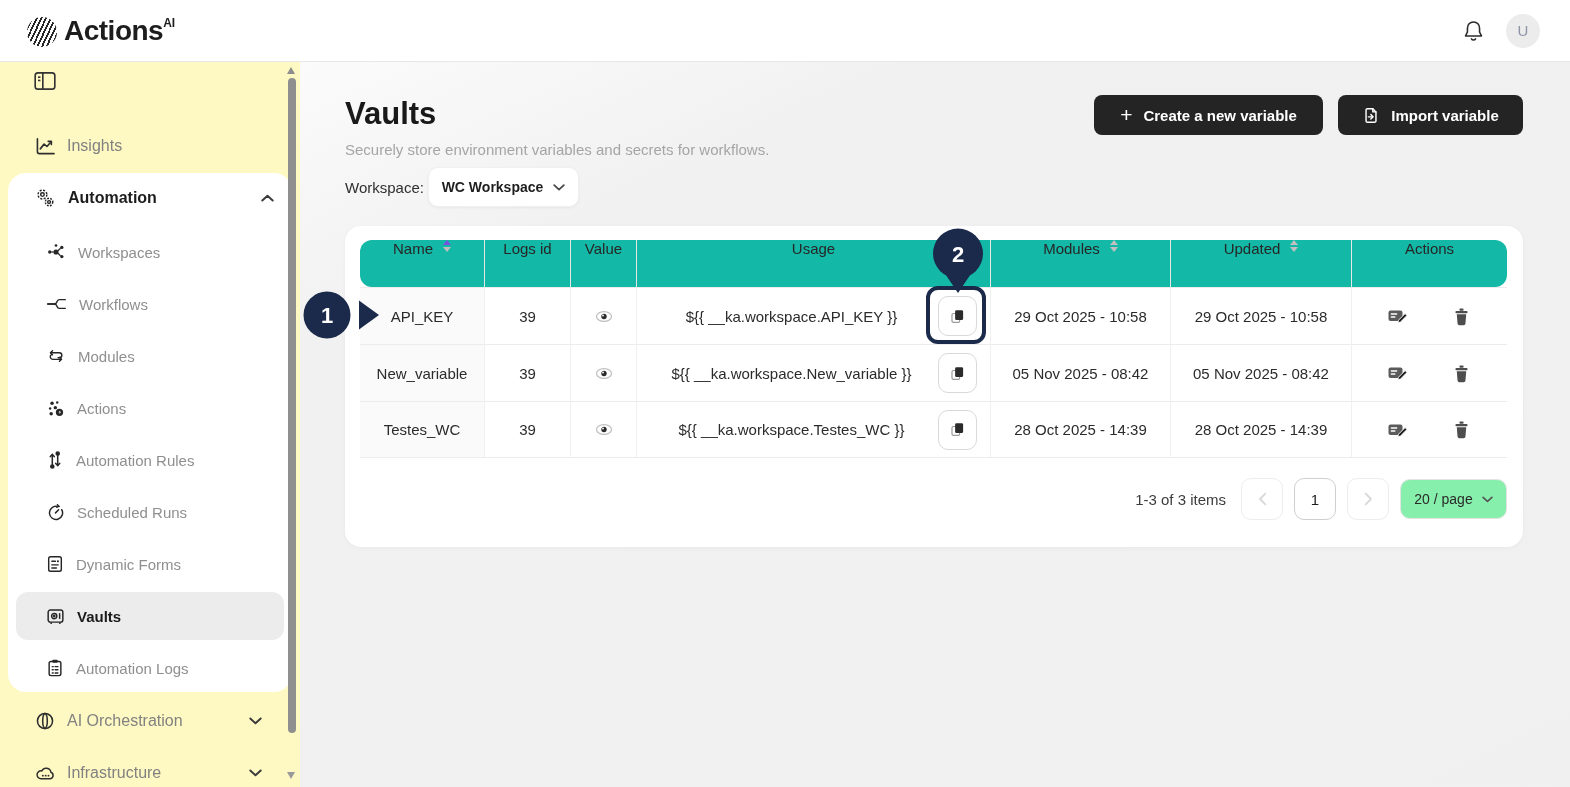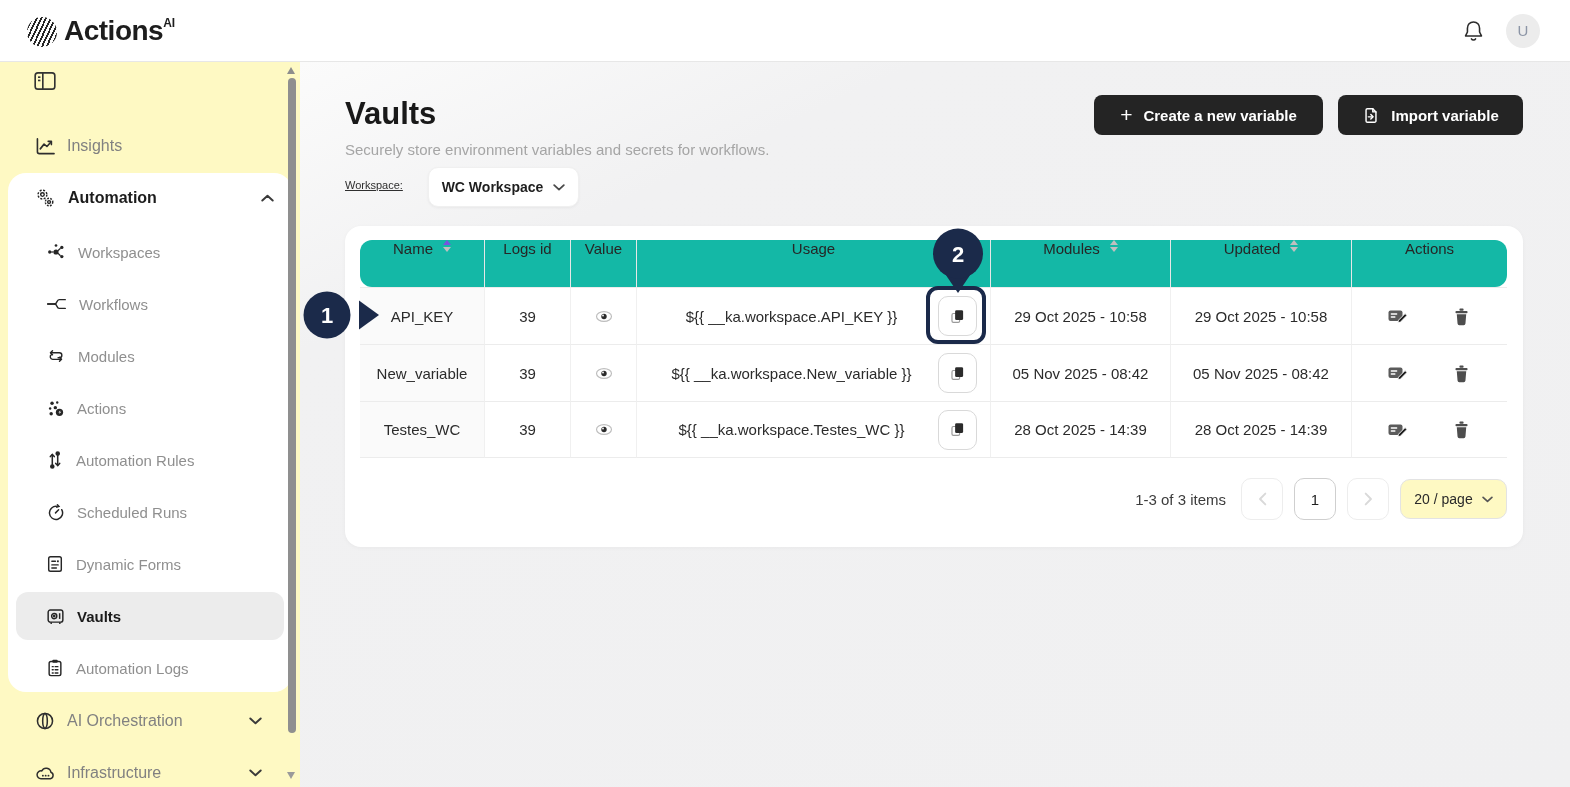--- a/index.html
+++ b/index.html
@@ -43,21 +43,21 @@
   .sb-arrow { position:absolute; left:0; width:0; height:0; border-left:4.5px solid transparent; border-right:4.5px solid transparent; }
   .sb-arrow.up { top:5px; border-bottom:7px solid #8d8d8d; }
   .sb-arrow.down { top:710px; border-top:7px solid #9a9a9a; }
   .sb-thumb { position:absolute; left:0.5px; top:16px; width:8px; height:655px; background:#8f8f8f; border-radius:4px; }
 
   
   .main { position:absolute; left:300px; top:62px; width:1270px; height:725px;
           background:linear-gradient(155deg,#fbfbfb 0%,#f1f1f2 22%,#f0f0f1 100%); }
   .page-title { position:absolute; left:45px; top:34px; font-size:31px; font-weight:700; color:#191919; }
   .page-sub { position:absolute; left:45px; top:79px; font-size:15px; color:#a5a5a5; }
-  .ws-label { position:absolute; left:45px; top:117px; font-size:11px; color:#2f2f2f;text-decoration:underline; }
+  .ws-label { position:absolute; left:45px; top:117px; font-size:15px; color:#2f2f2f; }
   .ws-select { position:absolute; left:128px; top:105px; width:151px; height:40px; background:#fff;
                border:1px solid #f0f0f0; border-radius:10px; box-shadow:0 1px 3px rgba(0,0,0,.05);
                display:flex; align-items:center; justify-content:center; gap:10px; cursor:pointer; }
   .ws-select .val { font-size:14px; font-weight:700; color:#1e1e1e; }
   .chev { width:12px; height:7px; color:#4a4a4a; flex:none; display:block; }
 
   .btn-dark { position:absolute; top:33px; height:40px; background:#242424; border-radius:8px; border:none;
               color:#fff; font-size:15px; font-weight:600; font-family:inherit; display:flex; align-items:center;
               justify-content:center; gap:11px; cursor:pointer; }
   .btn-create { left:794px; width:229px; }
@@ -93,21 +93,21 @@
   .act-btn { width:26px; height:24px; cursor:pointer; display:flex; align-items:center; justify-content:center; }
   .actions-cell { gap:38px; }
 
   
   .pager { position:absolute; right:16px; top:252px; display:flex; align-items:center; gap:11px; }
   .pg-total { font-size:15px; color:#3c3c3c; margin-right:4px; }
   .pg-btn { width:42px; height:42px; border-radius:10px; background:#fff; display:flex; align-items:center;
             justify-content:center; font-size:15px; }
   .pg-btn.nav { border:1px solid #ededed; color:#d9d9d9; cursor:default; }
   .pg-btn.page { border:1px solid #cfcfcf; color:#1f1f1f; cursor:pointer; }
-  .pg-size { width:107px; height:40px; border:1px solid #e3e3e3; border-radius:10px; background:#fef9c3;
+  .pg-size { width:107px; height:40px; border:1px solid #e3e3e3; border-radius:10px; background:#86efac;
              display:flex; align-items:center; justify-content:center; gap:9px; font-size:14px; color:#2a2a2a; cursor:pointer; }
   .pg-chev { width:11px; height:7px; color:#555; }
 
   
   .ann { position:absolute; z-index:9; pointer-events:none; }
   .ann text { font:700 22px "Liberation Sans",sans-serif; fill:#fff; }
   .ring2 { position:absolute; left:626px; top:224px; width:60px; height:58px; border:4px solid #1b2a4a;
            border-radius:12px; z-index:8; pointer-events:none; }
 
   svg { display:block; }

